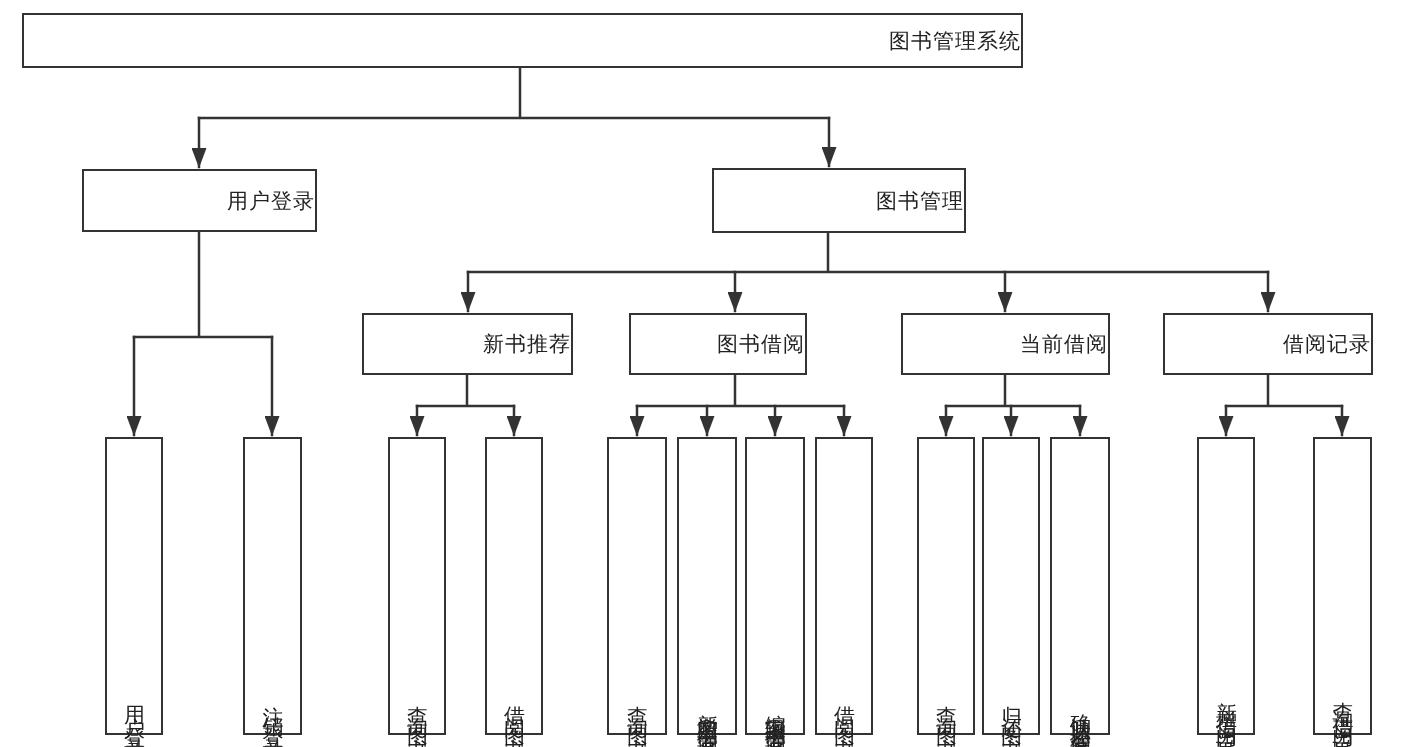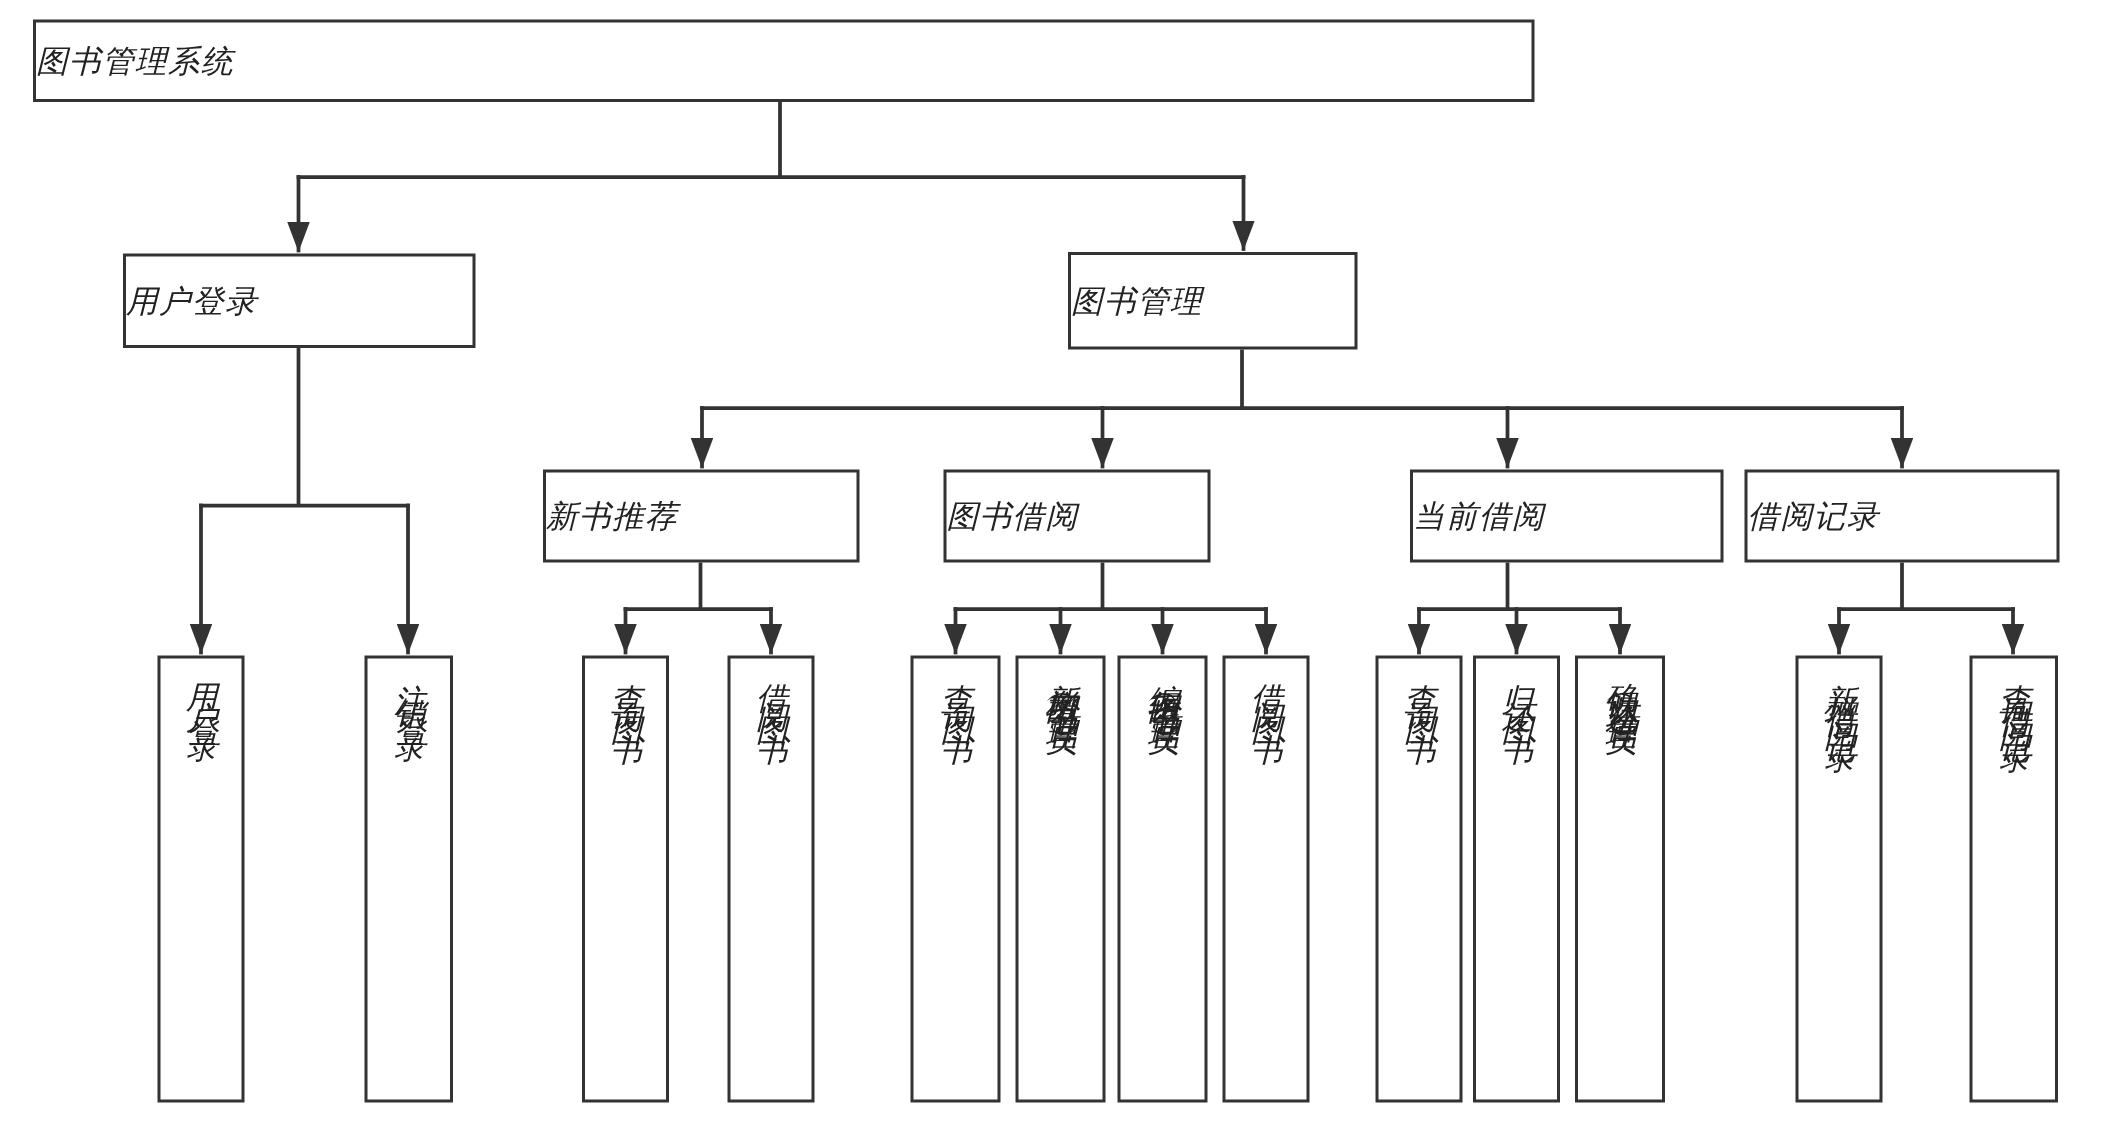--- a/index.html
+++ b/index.html
@@ -16,23 +16,22 @@
     width:1405px;height:747px;
     background:var(--bg);
     overflow:hidden;
   }
   .wires{position:absolute;left:0;top:0;width:1405px;height:747px;}
   .box{
     position:absolute;
     box-sizing:border-box;
     border:2px solid var(--border);
     background:var(--bg);
-    display:flex;align-items:center;justify-content:flex-start;
+    display:flex;align-items:center;justify-content:flex-end;
     color:var(--text);
-    font-style:italic;
   }
   .hlabel{font-size:21px;letter-spacing:1px;white-space:nowrap;}
   .leaf{
     writing-mode:vertical-rl;
     text-orientation:mixed;
     font-size:21px;
     letter-spacing:11px;
     line-height:1;
   }
   .leaf.mid{letter-spacing:8px;}
@@ -95,31 +94,31 @@
     </g>
   </svg>
 
   <div class="box" style="left:22px;top:13px;width:1001px;height:55px;">
     <span class="hlabel">图书管理系统</span>
   </div>
 
   <div class="box" style="left:82px;top:169px;width:235px;height:63px;">
     <span class="hlabel">用户登录</span>
   </div>
-  <div class="box" style="left:712px;top:168px;width:193px;height:65px;">
+  <div class="box" style="left:712px;top:168px;width:254px;height:65px;">
     <span class="hlabel">图书管理</span>
   </div>
 
   <div class="box" style="left:362px;top:313px;width:211px;height:62px;">
     <span class="hlabel">新书推荐</span>
   </div>
   <div class="box" style="left:629px;top:313px;width:178px;height:62px;">
     <span class="hlabel">图书借阅</span>
   </div>
-  <div class="box" style="left:901px;top:313px;width:209px;height:62px;margin-left:39px;">
+  <div class="box" style="left:901px;top:313px;width:209px;height:62px;">
     <span class="hlabel">当前借阅</span>
   </div>
   <div class="box" style="left:1163px;top:313px;width:210px;height:62px;">
     <span class="hlabel">借阅记录</span>
   </div>
 
   <div class="box leaf" style="left:105px;top:437px;width:58px;height:298px;">用户登录</div>
   <div class="box leaf" style="left:243px;top:437px;width:59px;height:298px;">注销登录</div>
 
   <div class="box leaf" style="left:388px;top:437px;width:58px;height:298px;">查询图书</div>

